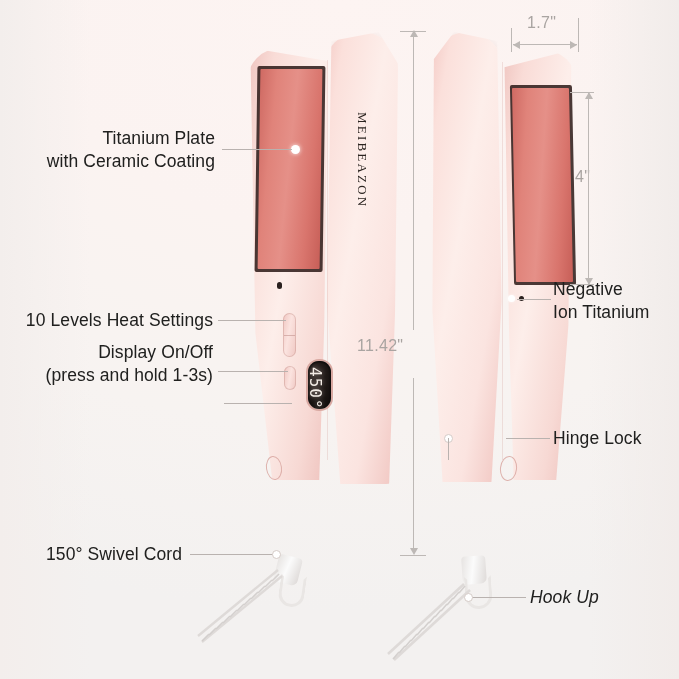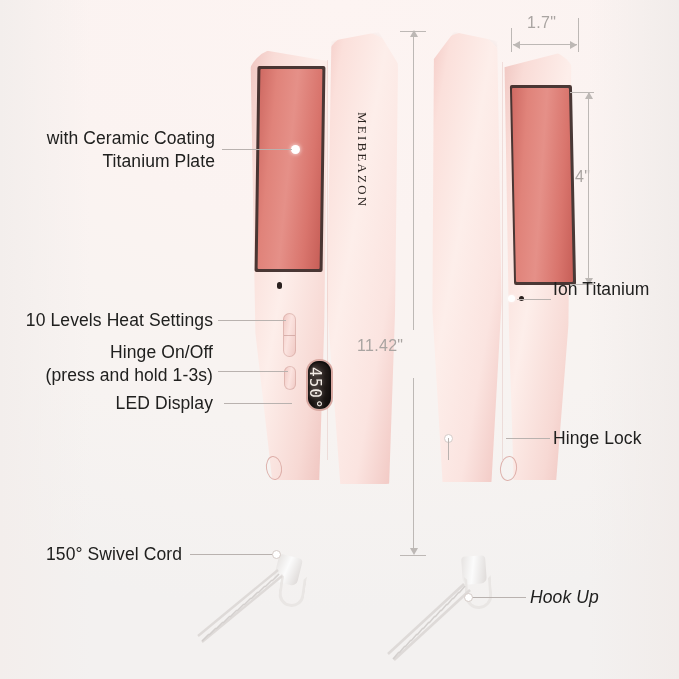--- a/index.html
+++ b/index.html
@@ -255,48 +255,46 @@
 
   <div class="dim-text" style="left:357px;top:337px;">11.42"</div>
   <div class="dim-line v" style="left:413px;top:34px;height:296px;"></div>
   <div class="dim-line v" style="left:413px;top:378px;height:175px;"></div>
   <div class="arrow up" style="left:410px;top:30px;"></div>
   <div class="arrow down" style="left:410px;top:548px;"></div>
   <div class="tick h" style="left:400px;top:31px;width:26px;"></div>
   <div class="tick h" style="left:400px;top:555px;width:26px;"></div>
 
   <div class="label right-al" style="left:0px;top:127px;width:215px;">
+    <div>Titanium Plate</div>
     <div>with Ceramic Coating</div>
-    <div>Titanium Plate</div>
   </div>
   <div class="leader" style="left:222px;top:149px;width:70px;"></div>
 
   <div class="label right-al" style="left:0px;top:309px;width:213px;">
     <div>10 Levels Heat Settings</div>
   </div>
   <div class="leader" style="left:218px;top:320px;width:68px;"></div>
 
   <div class="label right-al" style="left:0px;top:341px;width:213px;">
-    <div>Hinge On/Off</div>
+    <div>Display On/Off</div>
     <div>(press and hold 1-3s)</div>
   </div>
   <div class="leader" style="left:218px;top:371px;width:70px;"></div>
 
-  <div class="label right-al" style="left:0px;top:392px;width:213px;">
-    <div>LED Display</div>
-  </div>
   <div class="leader" style="left:224px;top:403px;width:68px;"></div>
 
   <div class="label right-al" style="left:0px;top:543px;width:182px;">
     <div>150° Swivel Cord</div>
   </div>
   <div class="leader" style="left:190px;top:554px;width:85px;"></div>
   <div class="dot solid" style="left:272px;top:550px;"></div>
 
   <div class="label left-al" style="left:553px;top:278px;width:126px;">
+    <div>Negative</div>
     <div>Ion Titanium</div>
   </div>
   <div class="leader" style="left:517px;top:299px;width:34px;"></div>
 
   <div class="label left-al" style="left:553px;top:427px;width:120px;">
     <div>Hinge Lock</div>
   </div>
   <div class="leader" style="left:506px;top:438px;width:44px;"></div>
   <div class="dot solid" style="left:444px;top:434px;"></div>
   <div class="leader v" style="left:448px;top:438px;height:22px;"></div>

